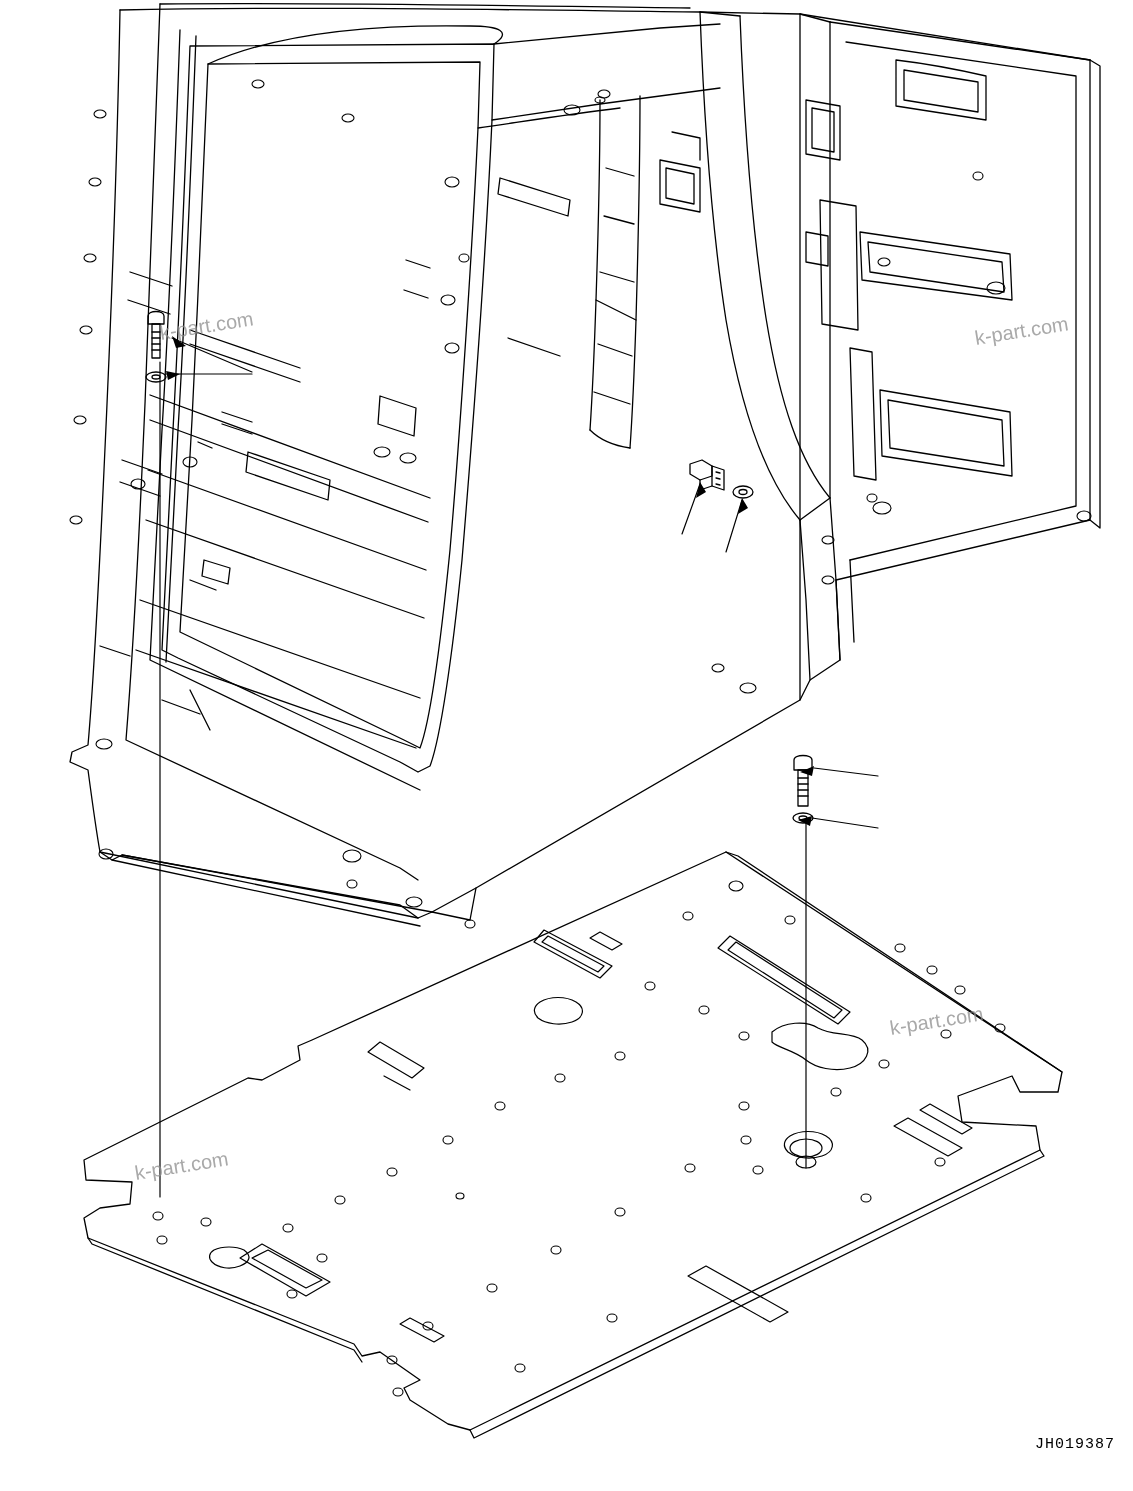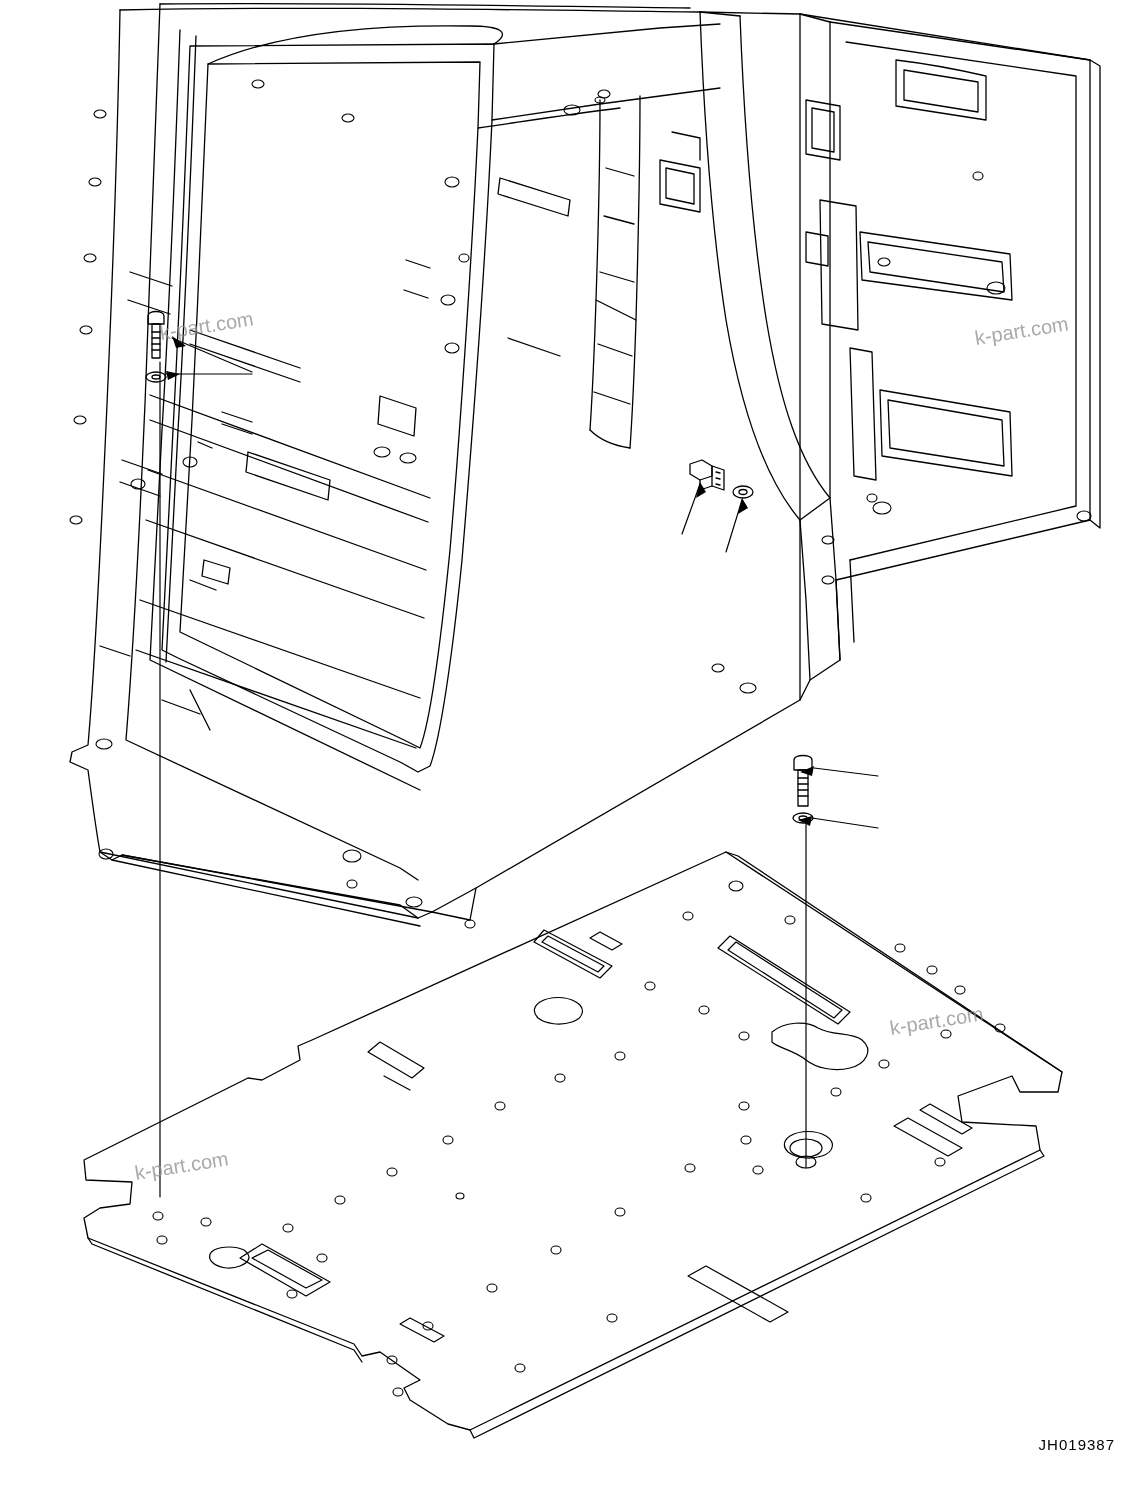--- a/index.html
+++ b/index.html
@@ -33,21 +33,21 @@
     white-space: nowrap;
     transform: rotate(-9deg);
     transform-origin: left center;
     pointer-events: none;
     user-select: none;
   }
   #figure-code {
     position: absolute;
     right: 18px;
     bottom: 38px;
-    font-family: Liberation Sans, sans-serif;
+    font-family: Liberation Mono, monospace;
     font-size: 15px;
     letter-spacing: 1px;
     color: #000000;
     white-space: nowrap;
   }
 </style>
 </head>
 <body>
 
 <div id="page">

